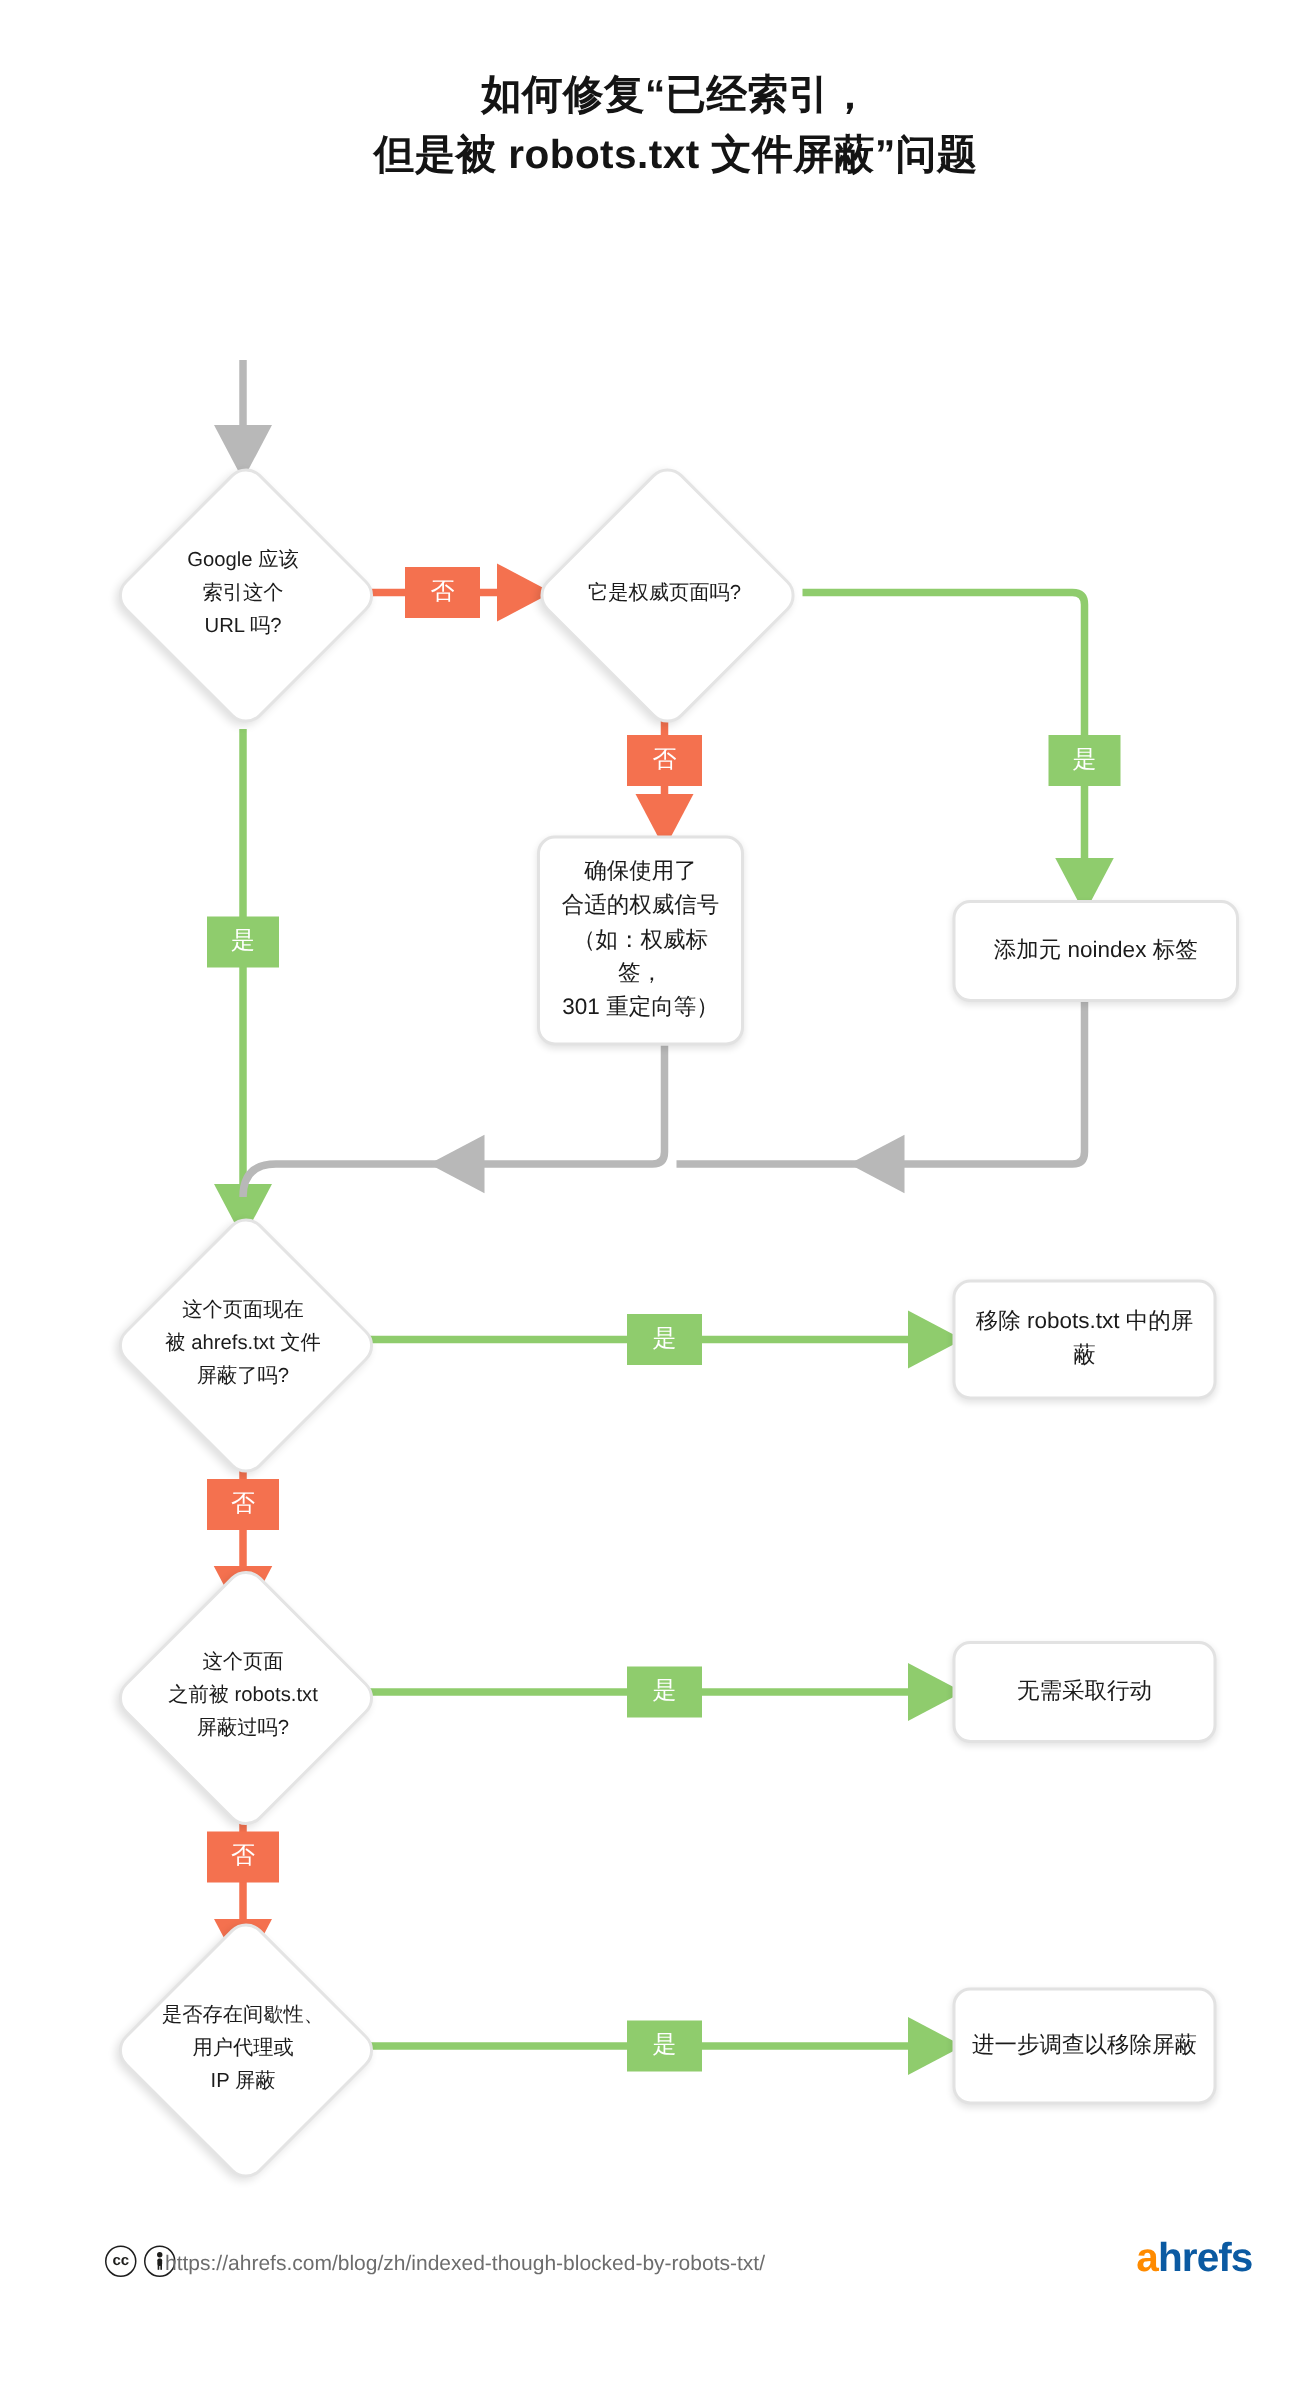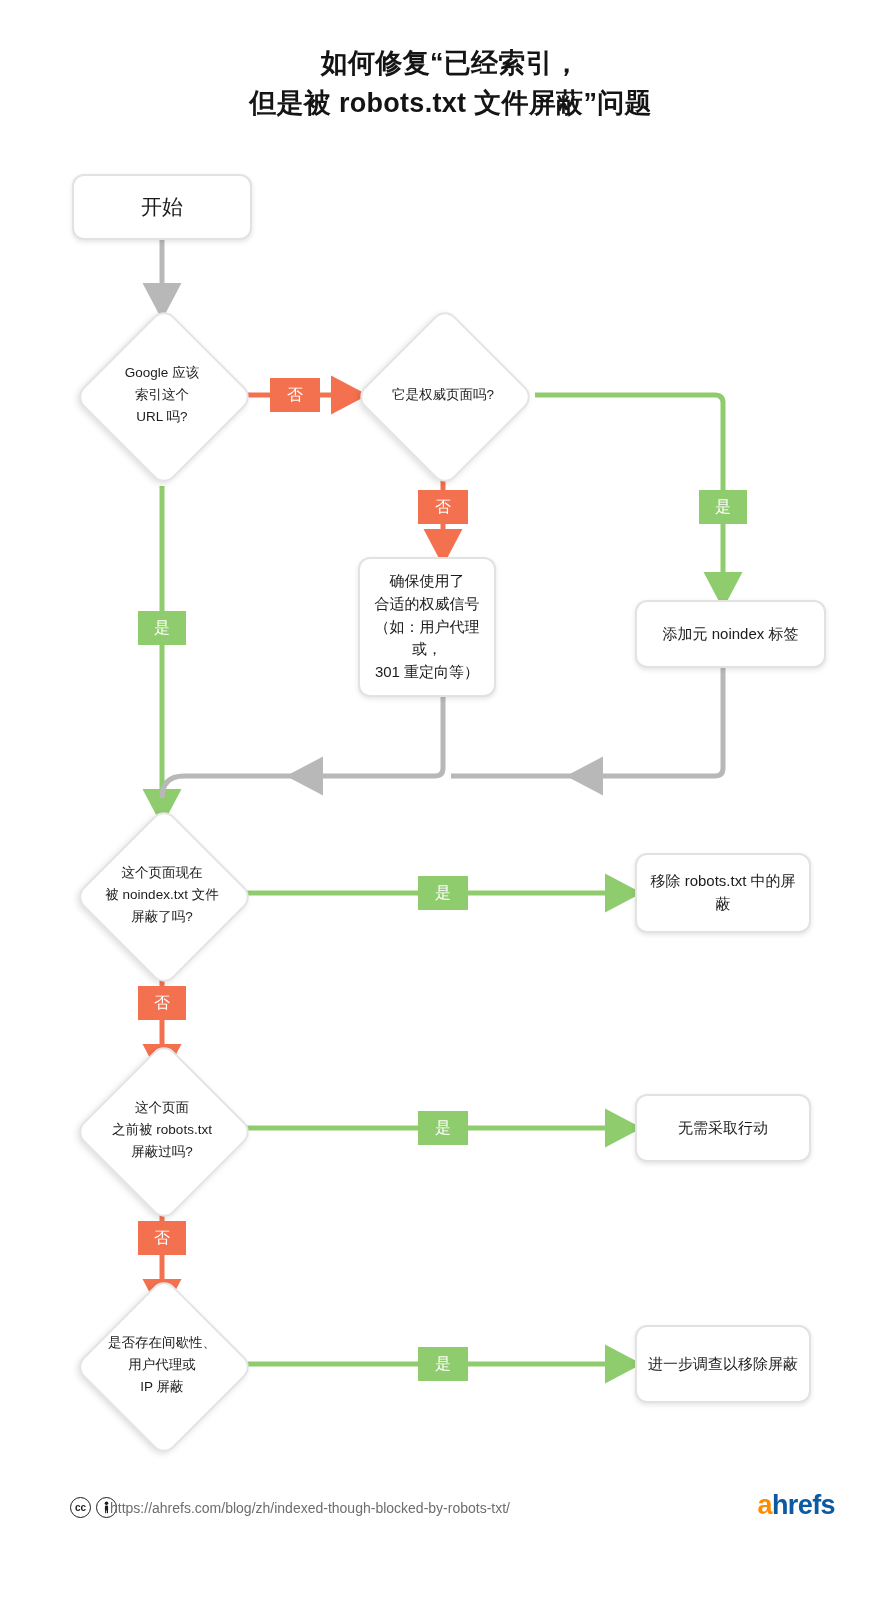--- a/index.html
+++ b/index.html
@@ -189,23 +189,20 @@
 
     <path d="M148,962 L148,1065" stroke="#f4714f" stroke-width="5" fill="none" marker-end="url(#ar-orange)"></path>
 
     <path d="M232,1128 L612,1128" stroke="#8fcc6d" stroke-width="5" fill="none" marker-end="url(#ar-green)"></path>
 
     <path d="M148,1197 L148,1300" stroke="#f4714f" stroke-width="5" fill="none" marker-end="url(#ar-orange)"></path>
 
     <path d="M232,1364 L612,1364" stroke="#8fcc6d" stroke-width="5" fill="none" marker-end="url(#ar-green)"></path>
   </svg>
 
-  <div class="node boxnode" id="node-start" style="left:58px; top:174px; width:180px; height:66px;">
-    <div class="txt">开始</div>
-  </div>
 
   <div class="node diamond" style="left:339px; top:305px; width:180px; height:180px;">
     <div class="dshape" style="width:124px; height:124px; margin-left:-62px; margin-top:-62px; transform:rotate(45deg);"></div>
     <div class="txt">
       <div>它是权威页面吗?</div>
     </div>
   </div>
 
   <div class="node diamond" style="left:58px; top:305px; width:180px; height:180px;">
     <div class="dshape" style="width:124px; height:124px; margin-left:-62px; margin-top:-62px; transform:rotate(45deg);"></div>
@@ -213,34 +210,34 @@
       <div>Google 应该</div>
       <div>索引这个</div>
       <div>URL 吗?</div>
     </div>
   </div>
 
   <div class="node boxnode" style="left:344px; top:557px; width:138px; height:140px;">
     <div class="txt">
       <div>确保使用了</div>
       <div>合适的权威信号</div>
-      <div>（如：用户代理或，</div>
+      <div>（如：权威标签，</div>
       <div>301 重定向等）</div>
     </div>
   </div>
 
   <div class="node boxnode" style="left:621px; top:600px; width:191px; height:68px;">
     <div class="txt">添加元 noindex 标签</div>
   </div>
 
   <div class="node diamond" style="left:58px; top:805px; width:180px; height:180px;">
     <div class="dshape" style="width:124px; height:124px; margin-left:-62px; margin-top:-62px; transform:rotate(45deg);"></div>
     <div class="txt">
       <div>这个页面现在</div>
-      <div>被 noindex.txt 文件</div>
+      <div>被 ahrefs.txt 文件</div>
       <div>屏蔽了吗?</div>
     </div>
   </div>
 
   <div class="node boxnode" style="left:621px; top:853px; width:176px; height:80px;">
     <div class="txt">移除 robots.txt 中的屏蔽</div>
   </div>
 
   <div class="node diamond" style="left:58px; top:1040px; width:180px; height:180px;">
     <div class="dshape" style="width:124px; height:124px; margin-left:-62px; margin-top:-62px; transform:rotate(45deg);"></div>

